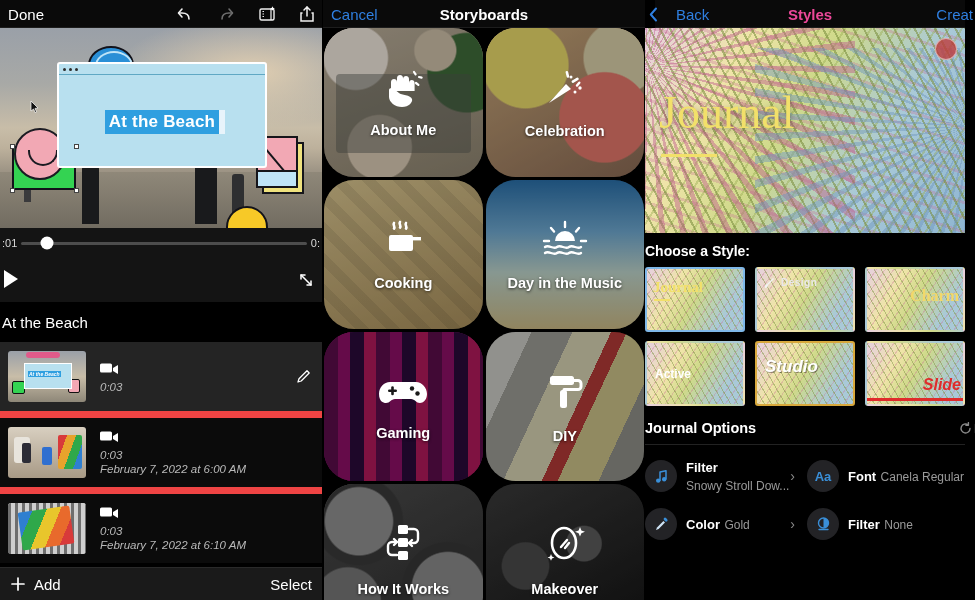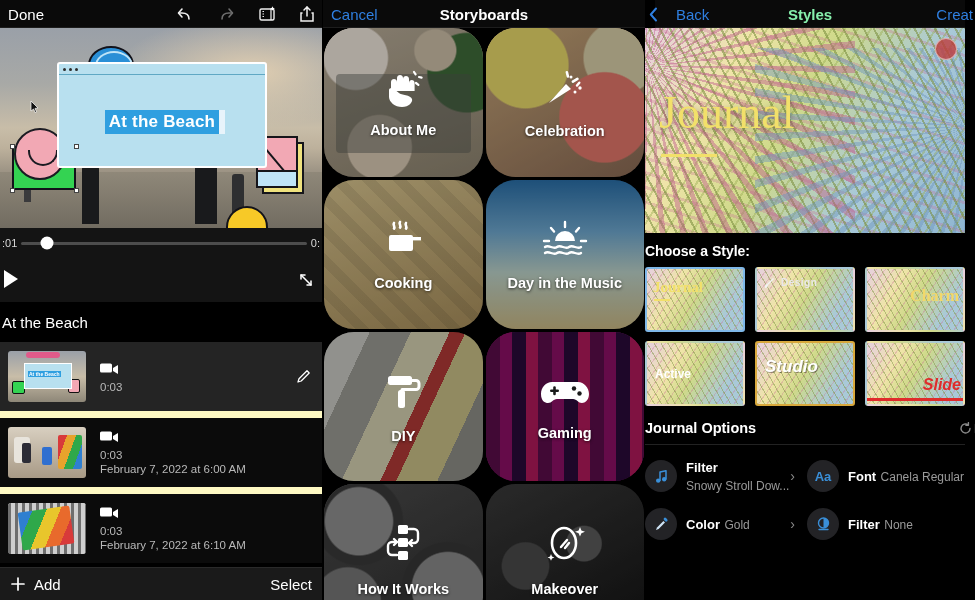--- a/index.html
+++ b/index.html
@@ -77,21 +77,21 @@
   .knob { position:absolute; left:9%; top:50%; transform:translate(-50%,-50%);
           width:13px; height:13px; border-radius:50%; background:#fff; }
   .transport { height:44px; background:#141414; position:relative; }
   .play { position:absolute; left:4px; top:12px; width:0; height:0;
           border-left:14px solid #fff; border-top:9px solid transparent;
           border-bottom:9px solid transparent; }
   .fsicon { position:absolute; right:6px; top:12px; }
   .proj-title { height:40px; background:#000; display:flex; align-items:center;
                 color:#fff; font-size:15px; padding-left:2px; }
 
-  .clips { background:#fef9c3; }
+  .clips { background:#ef4444;font-style:italic; }
   .clip { display:flex; align-items:center; height:69px; padding:0 6px 0 8px;
           position:relative; background:#0b0b0b; }
   .clip.sel { background:#242424; }
   .clip + .clip { margin-top:7px; }
   .thumb { width:78px; height:51px; border-radius:3px; overflow:hidden; position:relative;
            flex:0 0 78px; background:#333; }
   .thumb.t1 { background:linear-gradient(180deg,#9aa0a8,#c8bda8 50%,#8e8778); }
   .thumb.t1:after { content:""; position:absolute; left:16px; top:12px; width:46px; height:24px;
            background:#b8e0ef; border:1px solid #fff; }
   .thumb.t2 { background:linear-gradient(180deg,#d8cfc0,#a89a86); }
@@ -161,21 +161,21 @@
   .sb-shade { position:absolute; left:12px; right:12px; top:46px; bottom:24px;
               background:rgba(60,62,58,.45); border-radius:4px; z-index:1; }
 
   
   .panel-right { position:relative; width:330px; height:600px; background:#000; overflow:hidden;
                  flex:1 1 auto; }
   .nav-right { height:28px; background:#0a0a0a; display:flex; align-items:center;
                position:relative; }
   .nav-right .back { color:#2f7fe0; font-size:15px; display:flex; align-items:center; gap:18px;
                      margin-left:-6px; }
-  .nav-right .title { position:absolute; left:0; right:0; text-align:center; color:#86efac;
+  .nav-right .title { position:absolute; left:0; right:0; text-align:center; color:#ec4899;
                       font-size:15px; font-weight:bold; }
   .nav-right .create { position:absolute; right:-8px; color:#2f7fe0; font-size:15px; }
   .hero { position:relative; height:205px; overflow:hidden; margin-left:-10px;
           background:linear-gradient(120deg,#e6cfe0 0%,#efe4a8 25%,#cfd98a 45%,#a9c9d8 70%,#8fb6d2 100%); }
   .palm { position:absolute; inset:0;
      background:
        repeating-linear-gradient(62deg, rgba(120,140,60,.55) 0 2px, transparent 2px 9px),
        repeating-linear-gradient(-58deg, rgba(150,170,80,.40) 0 2px, transparent 2px 11px),
        repeating-linear-gradient(18deg, rgba(200,110,150,.30) 0 3px, transparent 3px 14px);
   }
@@ -479,47 +479,47 @@
                 <path d="M26 3v5M12 9l3 3.6M40 9l-3 3.6M5 22h5M42 22h5"></path>
                 <path d="M6 28c4-3 8 3 12 0s8 3 12 0 8 3 12 0"></path>
                 <path d="M6 34c4-3 8 3 12 0s8 3 12 0 8 3 12 0"></path>
               </g>
             </svg>
         </span>
         <span class="sb-label">Day in the Music</span>
       </div>
 
       <div class="sb-cell">
-        <div class="bg bg-diy"></div>
-          <div class="ov"></div>
-        <span class="sb-ico">
-          <svg width="46" height="44" viewBox="0 0 46 44">
-              <rect x="8" y="6" width="24" height="9" rx="2.5" fill="#fff"></rect>
-              <path d="M32 10.5h4a3 3 0 0 1 3 3v3a3 3 0 0 1-3 3h-14" stroke="#fff" stroke-width="3" fill="none" stroke-linecap="round"></path>
-              <rect x="18" y="20" width="7" height="18" rx="2.5" fill="#fff"></rect>
-            </svg>
-        </span>
-        <span class="sb-label">DIY</span>
-      </div>
-
-      <div class="sb-cell">
         <div class="bg bg-gaming"></div>
           <div class="ov"></div>
         <span class="sb-ico">
           <svg width="54" height="38" viewBox="0 0 54 38">
               <path d="M14 9h26c6 0 11 6 11 12s-4 9-7 9c-4 0-5-4-9-4H19c-4 0-5 4-9 4-3 0-7-2-7-9S8 9 14 9z" fill="#fff"></path>
               <g fill="#1a1a1a">
                 <rect x="12" y="16.5" width="9" height="2.6" rx="1.3"></rect>
                 <rect x="15.2" y="13.3" width="2.6" height="9" rx="1.3"></rect>
                 <circle cx="36" cy="15.5" r="2.2"></circle>
                 <circle cx="41.5" cy="20.5" r="2.2"></circle>
               </g>
             </svg>
         </span>
         <span class="sb-label">Gaming</span>
+      </div>
+
+      <div class="sb-cell">
+        <div class="bg bg-diy"></div>
+          <div class="ov"></div>
+        <span class="sb-ico">
+          <svg width="46" height="44" viewBox="0 0 46 44">
+              <rect x="8" y="6" width="24" height="9" rx="2.5" fill="#fff"></rect>
+              <path d="M32 10.5h4a3 3 0 0 1 3 3v3a3 3 0 0 1-3 3h-14" stroke="#fff" stroke-width="3" fill="none" stroke-linecap="round"></path>
+              <rect x="18" y="20" width="7" height="18" rx="2.5" fill="#fff"></rect>
+            </svg>
+        </span>
+        <span class="sb-label">DIY</span>
       </div>
 
       <div class="sb-cell">
         <div class="bg bg-how"></div>
           <div class="ov"></div>
         <span class="sb-ico">
           <svg width="48" height="46" viewBox="0 0 48 46">
               <g fill="#fff">
                 <rect x="19" y="4" width="10" height="9" rx="1.6"></rect>
                 <rect x="19" y="17" width="10" height="9" rx="1.6"></rect>

